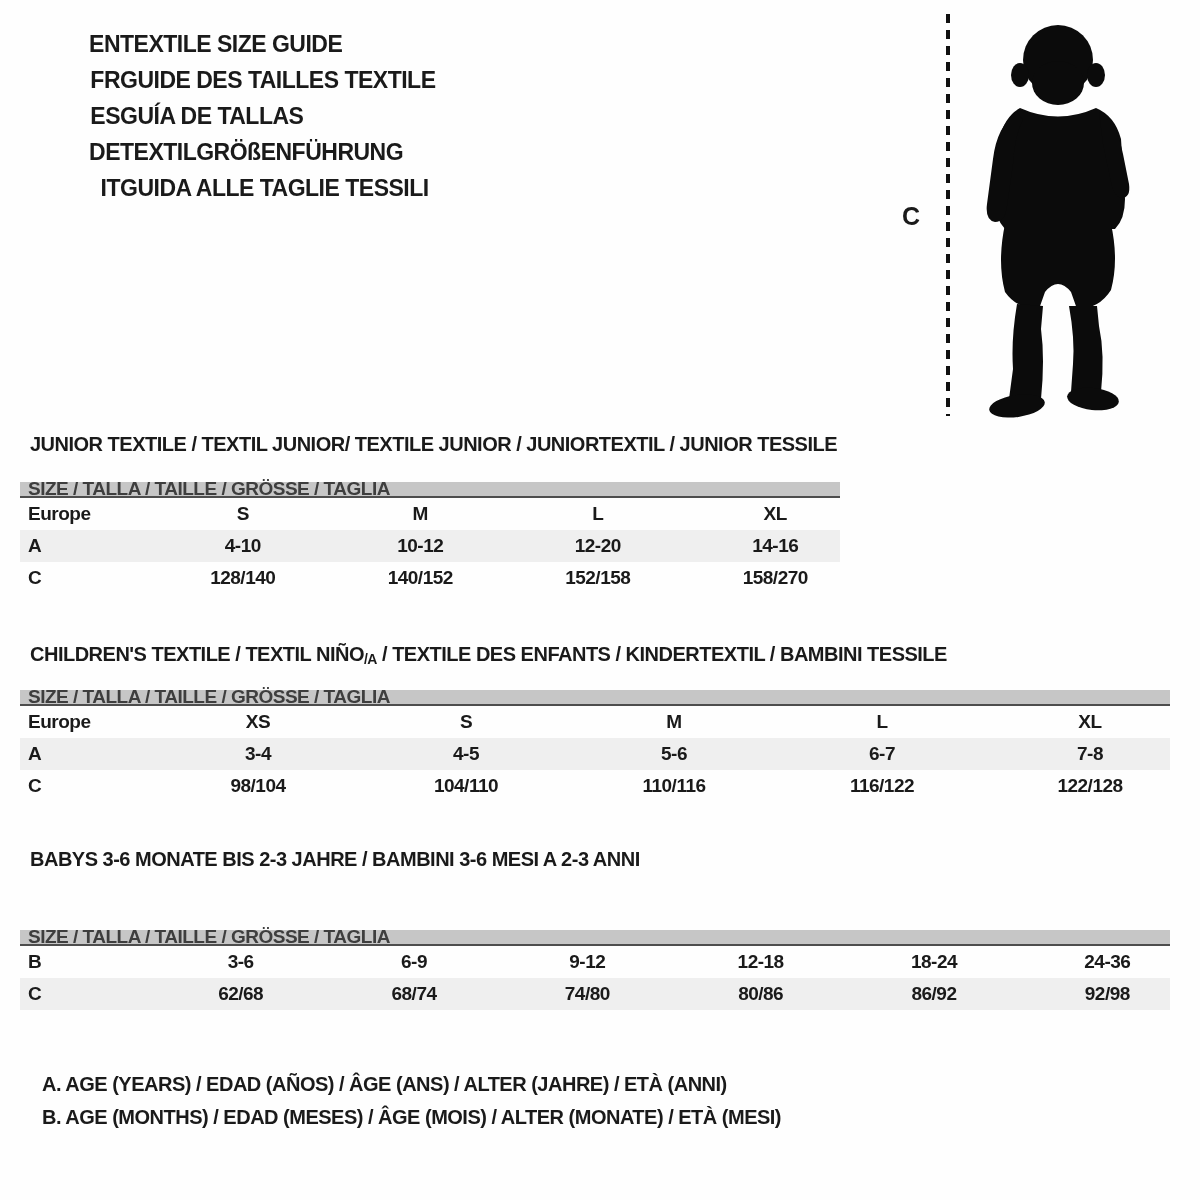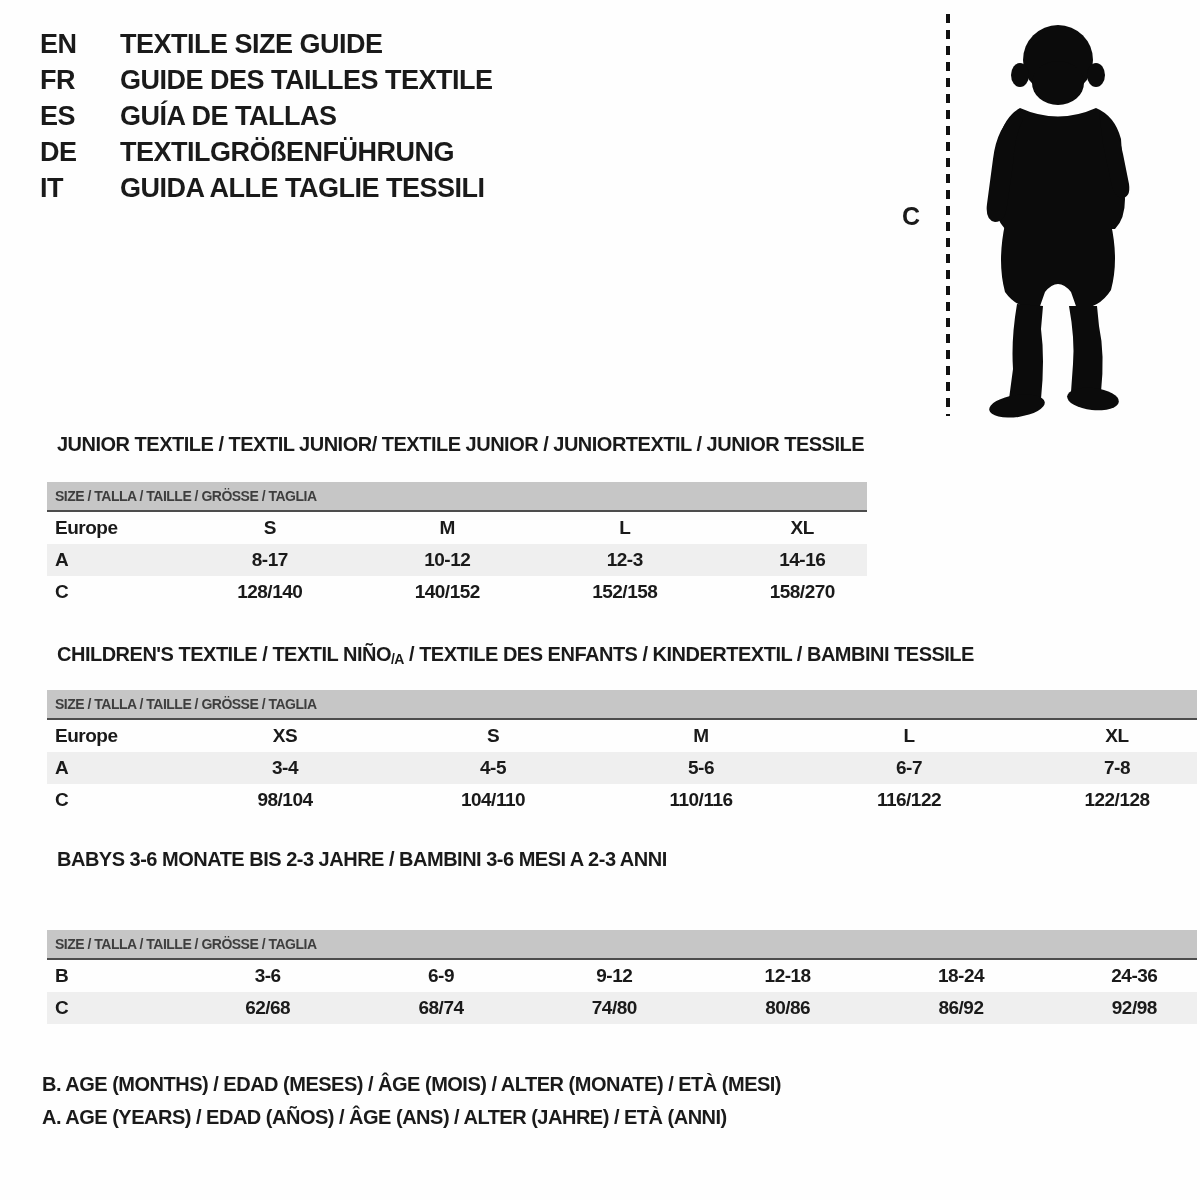--- a/index.html
+++ b/index.html
@@ -18,49 +18,49 @@
     color:var(--text);
     font-weight:bold;
     letter-spacing:-0.5px;
     position:relative;
     overflow:hidden;
   }
   .page{position:absolute;inset:0;}
 
   
   .lang-block{position:absolute;left:40px;top:26px;}
-  .lang-row{display:flex;height:36px;align-items:center;font-size:27px;}
+  .lang-row{display:flex;height:36px;align-items:center;font-size:23px;text-align:right;}
   .lang-code{width:80px;}
   .lang-title{white-space:nowrap;}
 
   
   .measure-line{
     position:absolute;left:946px;top:14px;width:4px;height:402px;
     background:repeating-linear-gradient(to bottom,#101010 0 9px,transparent 9px 16px);
   }
   .figure-c{position:absolute;left:902px;top:202px;font-size:25px;}
   .baby-svg{position:absolute;left:965px;top:15px;width:175px;height:403px;}
   .baby-svg *{fill:var(--sil);}
 
   
-  .section{position:absolute;left:47px;}
+  .section{position:absolute;left:20px;}
   .s1{top:432px;width:820px;height:190px;}
   .s2{top:642px;width:1150px;height:190px;}
   .s3{top:843px;width:1150px;height:200px;}
   .sec-title{margin-left:10px;font-size:20px;line-height:25px;white-space:nowrap;}
   .s3 .sec-title{line-height:33px;}
   .sec-title .sub{font-size:14px;position:relative;top:3px;letter-spacing:-0.5px;}
   .sizetable{position:absolute;left:0;right:0;}
   .s1 .sizetable{top:50px;}
   .s2 .sizetable{top:48px;}
   .s3 .sizetable{top:87px;}
   .thead{
-    height:30px;background:var(--bar);color:var(--bar-text);
+    height:16px;background:var(--bar);color:var(--bar-text);
     display:flex;align-items:center;padding-left:8px;
-    font-size:14px;border-bottom:2px solid #4d4d4d;white-space:nowrap;
+    font-size:19px;border-bottom:2px solid #4d4d4d;white-space:nowrap;
   }
   .trow{display:flex;height:32px;align-items:center;font-size:19px;gap:48px;}
   .trow.striped{background:var(--stripe);}
   .tlabel{width:110px;padding-left:8px;}
   .tcell{flex:1;text-align:center;}
 
   
   .legend{position:absolute;left:42px;top:1068px;}
   .legend-line{font-size:20px;line-height:33px;white-space:nowrap;}
 </style>
@@ -117,23 +117,23 @@
         <div class="thead">SIZE / TALLA / TAILLE / GRÖSSE / TAGLIA</div>
         <div class="trow">
           <div class="tlabel">Europe</div>
           <div class="tcell">S</div>
           <div class="tcell">M</div>
           <div class="tcell">L</div>
           <div class="tcell">XL</div>
         </div>
         <div class="trow striped">
           <div class="tlabel">A</div>
-          <div class="tcell">8-17</div>
+          <div class="tcell">4-10</div>
           <div class="tcell">10-12</div>
-          <div class="tcell">12-3</div>
+          <div class="tcell">12-20</div>
           <div class="tcell">14-16</div>
         </div>
         <div class="trow">
           <div class="tlabel">C</div>
           <div class="tcell">128/140</div>
           <div class="tcell">140/152</div>
           <div class="tcell">152/158</div>
           <div class="tcell">158/270</div>
         </div>
       </div>
@@ -193,17 +193,17 @@
           <div class="tcell">68/74</div>
           <div class="tcell">74/80</div>
           <div class="tcell">80/86</div>
           <div class="tcell">86/92</div>
           <div class="tcell">92/98</div>
         </div>
       </div>
   </div>
 
   <div class="legend">
+      <div class="legend-line">A. AGE (YEARS) / EDAD (AÑOS) / ÂGE (ANS) / ALTER (JAHRE) / ETÀ (ANNI)</div>
       <div class="legend-line">B. AGE (MONTHS) / EDAD (MESES) / ÂGE (MOIS) / ALTER (MONATE) / ETÀ (MESI)</div>
-      <div class="legend-line">A. AGE (YEARS) / EDAD (AÑOS) / ÂGE (ANS) / ALTER (JAHRE) / ETÀ (ANNI)</div>
     </div>
 
 </div>
 
 </body></html>

